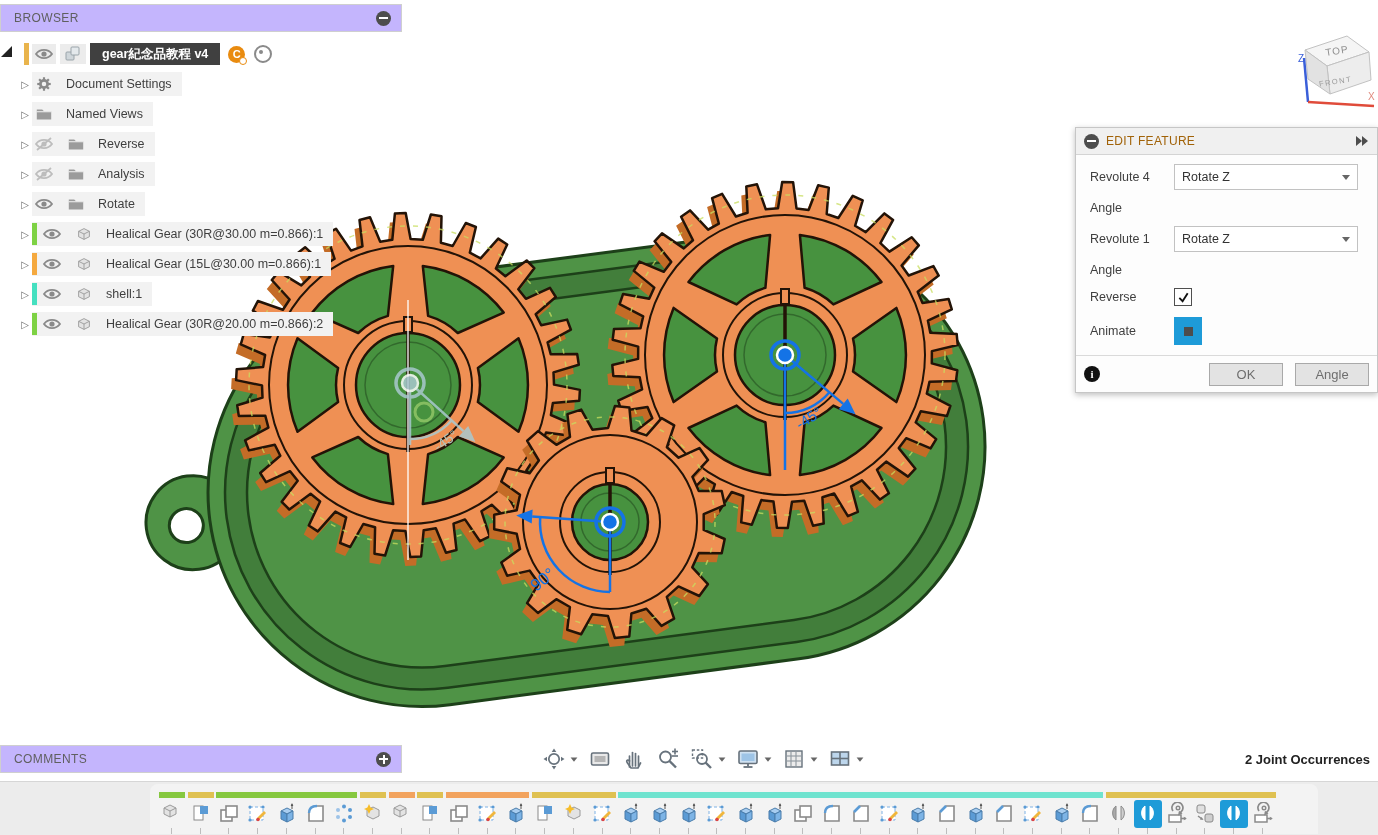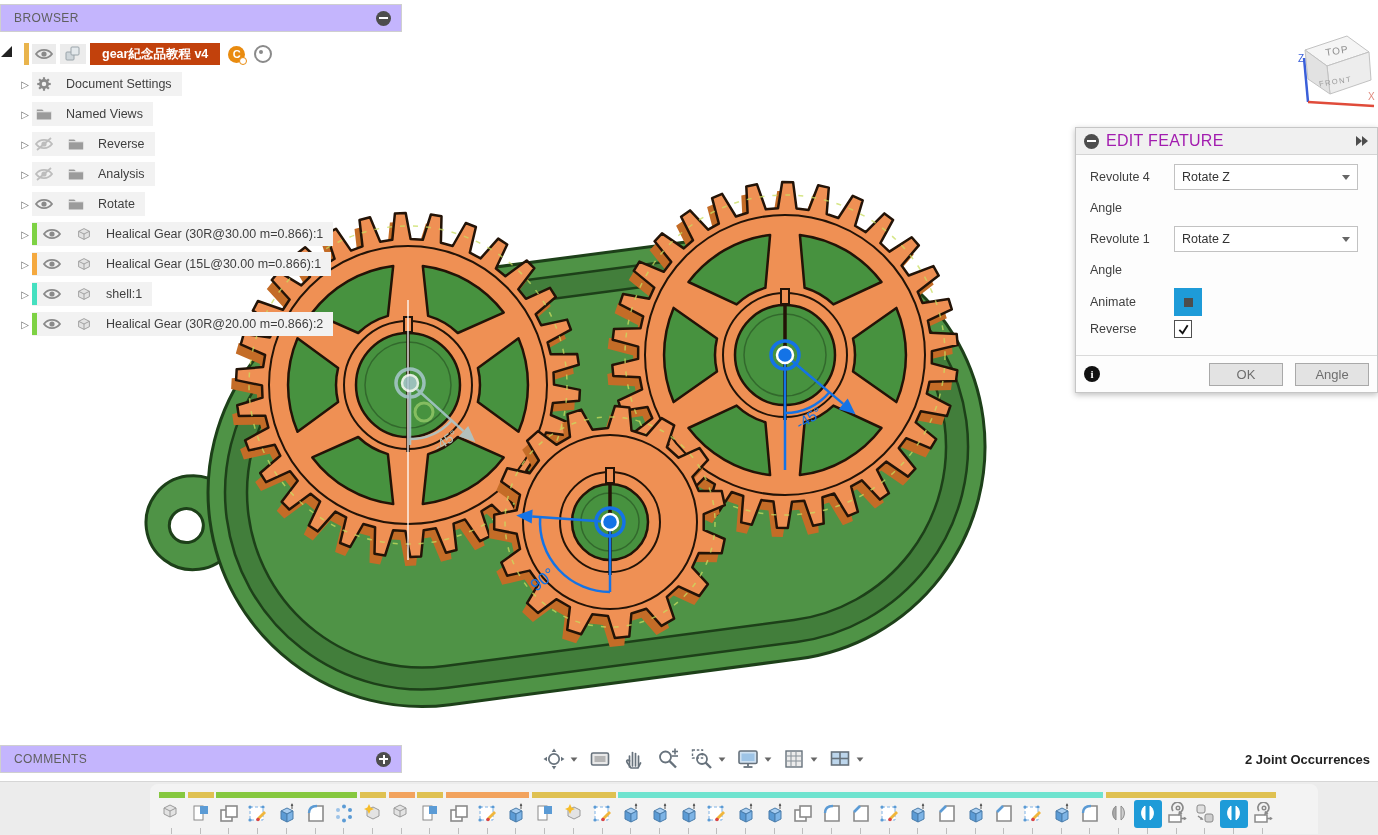--- a/index.html
+++ b/index.html
@@ -13,34 +13,34 @@
   .circle-btn::after{content:"";position:absolute;left:3px;right:3px;top:6.5px;height:2px;background:#fff}
   .circle-btn.plus::before{content:"";position:absolute;top:3px;bottom:3px;left:6.5px;width:2px;background:#fff}
   
   #browser-tree{position:absolute;left:0;top:38px;width:420px}
   .trow{position:absolute;height:24px;display:flex;align-items:center}
   .tri{width:14px;font-size:10px;color:#6f6f6f;text-align:center;flex:none}
   .cbar{width:5px;height:22px;flex:none;margin-right:3px}
   .rowpill{display:flex;align-items:center;background:#f2f2f2;height:24px;padding-right:10px}
   .tlabel{font-size:12.5px;color:#3f3f3f;margin-left:10px;white-space:nowrap}
   .icell{width:24px;height:20px;display:flex;align-items:center;justify-content:center;flex:none}
-  .root-name{background:#c2410c;color:#fff;font-weight:bold;font-size:12.5px;height:22px;
+  .root-name{background:#404040;color:#fff;font-weight:bold;font-size:12.5px;height:22px;
      display:flex;align-items:center;padding:0 12px;margin-left:4px}
   .badge-c{width:17px;height:17px;border-radius:50%;background:#e98b0f;color:#fff;font-size:11px;font-weight:bold;
      display:flex;align-items:center;justify-content:center;margin-left:8px;position:relative}
   .badge-c::after{content:"";position:absolute;right:-2px;bottom:-2px;width:6px;height:6px;border-radius:50%;
      background:#fff;border:1px solid #e98b0f}
   .radio{width:14px;height:14px;border-radius:50%;border:2px solid #8a8a8a;margin-left:9px;position:relative}
   .radio::after{content:"";position:absolute;left:3px;top:3px;width:4px;height:4px;border-radius:50%;background:#8a8a8a}
   #root-arrow{position:absolute;left:1px;top:46px;width:0;height:0;border-left:11px solid transparent;border-bottom:11px solid #222}
   
   #dialog{position:absolute;left:1075px;top:127px;width:303px;background:#fdfdfd;border:1px solid #c6c6c6;
      box-shadow:0 2px 6px rgba(0,0,0,.25);box-sizing:border-box}
   .dlg-header{height:26px;background:#f0f0f0;border-bottom:1px solid #d4d4d4;display:flex;align-items:center;padding:0 8px}
-  .dlg-title{font-size:16px;color:#a21caf;letter-spacing:.3px;margin-left:7px;flex:1}
+  .dlg-title{font-size:12px;color:#a16207;letter-spacing:.3px;margin-left:7px;flex:1}
   .dlg-body{padding:9px 6px 6px 14px}
   .frow{display:flex;align-items:center;margin-bottom:11px}
   .flabel{width:84px;font-size:12.5px;color:#3f3f3f;flex:none}
   .select,.tinput{width:168px;height:24px;border:1px solid #c2c2c2;background:#fff;font-size:12.5px;color:#333;
      display:flex;align-items:center;padding:0 7px;box-sizing:content-box}
   .select .val{flex:1}
   .caret{width:0;height:0;border-left:4px solid transparent;border-right:4px solid transparent;border-top:5px solid #666}
   input.tinput{font-family:"Liberation Sans",sans-serif;outline:none;padding:0 7px;width:168px}
   .cb{width:16px;height:16px;border:1.5px solid #4f4f4f;background:#fff;display:flex;align-items:center;justify-content:center}
   .stopbtn{width:28px;height:28px;background:#1e9bd8;display:flex;align-items:center;justify-content:center;cursor:pointer}
@@ -386,31 +386,31 @@
     <div class="frow">
       <span class="flabel">Revolute 1</span>
       <div class="select">
         <span class="val">Rotate Z</span>
         <span class="caret"></span>
       </div>
     </div>
     <div class="frow">
       <span class="flabel">Angle</span>
     </div>
-    <div class="frow" style="margin-bottom:4px">
-      <span class="flabel">Animate</span>
-      <span class="stopbtn"></span>
-    </div>
     <div class="frow">
       <span class="flabel">Reverse</span>
       <span class="cb" aria-checked="true">
         <svg width="13" height="13" viewBox="0 0 14 14">
             <polyline points="2.5,7.5 6,11 11.5,2.5" fill="none" stroke="#111" stroke-width="2"></polyline>
           </svg>
       </span>
+    </div>
+    <div class="frow" style="margin-bottom:4px">
+      <span class="flabel">Animate</span>
+      <span class="stopbtn"></span>
     </div>
   </div>
   <div class="dlg-footer">
     <span class="info-i">i</span>
     <span style="flex:1"></span>
     <button class="dlg-btn">OK</button>
     <button class="dlg-btn">Angle</button>
   </div>
 </div>
 

